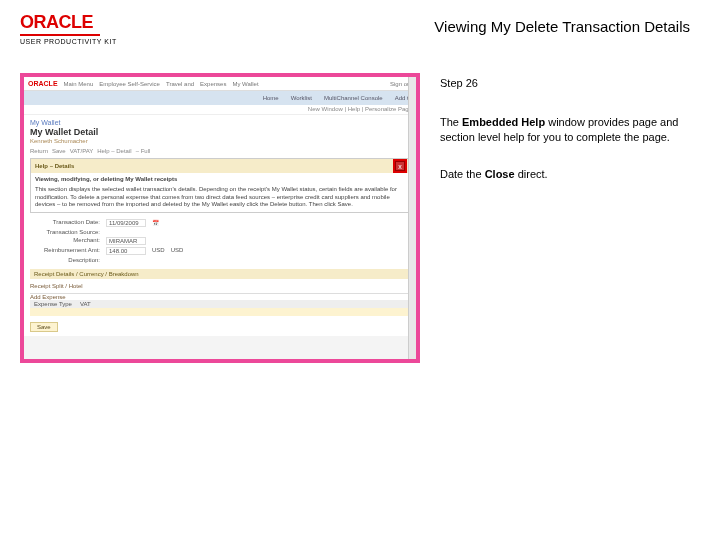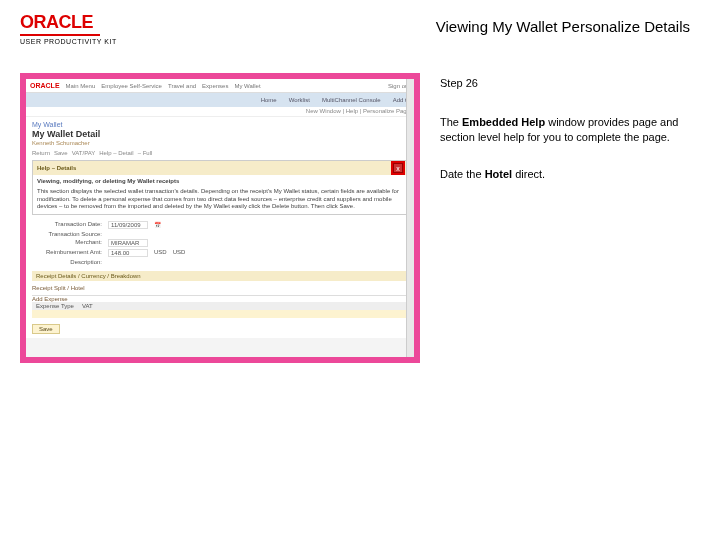--- a/index.html
+++ b/index.html
@@ -52,21 +52,21 @@
     gap: 20px;
   }
   .left-col {
     flex: 0 0 400px;
     position: relative;
   }
   .screenshot {
     width: 400px;
     height: 290px;
     background: #f4f4f4;
-    border: 6px solid #ec4899;
+    border: 4px solid #ec4899;
     font-size: 6px;
     color: #555;
     position: relative;
     overflow: hidden;
   }
   .top-nav {
     background: #fff;
     height: 14px;
     display: flex;
     align-items: center;
@@ -198,21 +198,21 @@
 <body>
 
 <div class="header">
   <div class="logo-block">
     <div class="oracle-logo">
       <span>ORACLE</span>
       <span class="rule"></span>
     </div>
     <div class="upk">USER PRODUCTIVITY KIT</div>
   </div>
-  <div class="page-title">Viewing My Wallet Personalize Details</div>
+  <div class="page-title">Viewing My Delete Transaction Details</div>
 </div>
 
 <div class="content">
   <div class="left-col">
     <div class="screenshot">
       <div class="top-nav">
         <span class="mini-oracle">ORACLE</span>
         <span>Main Menu</span>
         <span>Employee Self-Service</span>
         <span>Travel and</span>
@@ -287,16 +287,16 @@
       <div class="scrollbar"></div>
     </div>
   </div>
 
   <div class="right-col">
     <div class="step">Step 26</div>
     <div class="para">
       <span>The </span><b>Embedded Help</b><span> window provides page and section level help for you to complete the page.</span>
     </div>
     <div class="para">
-      <span>Date the </span><b>Hotel</b><span> direct.</span>
+      <span>Date the </span><b>Close</b><span> direct.</span>
     </div>
   </div>
 </div>
 
 </body></html>

